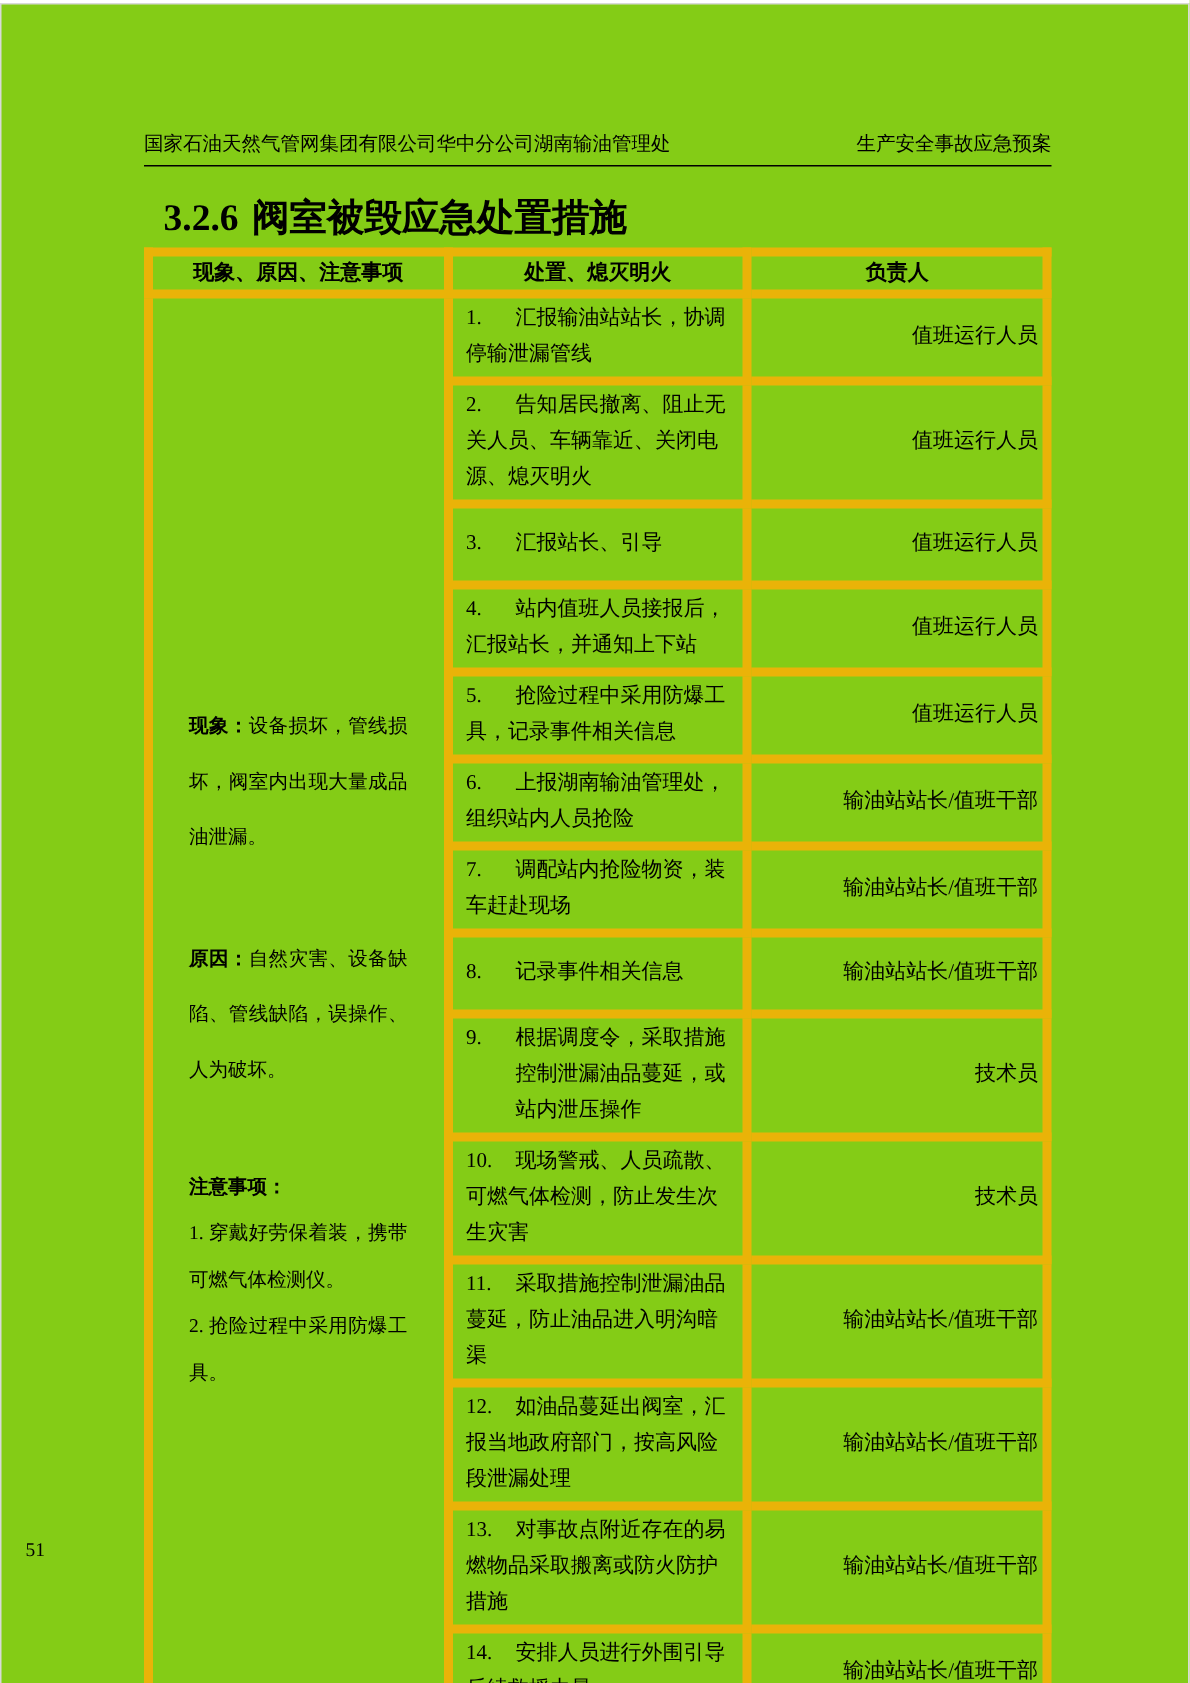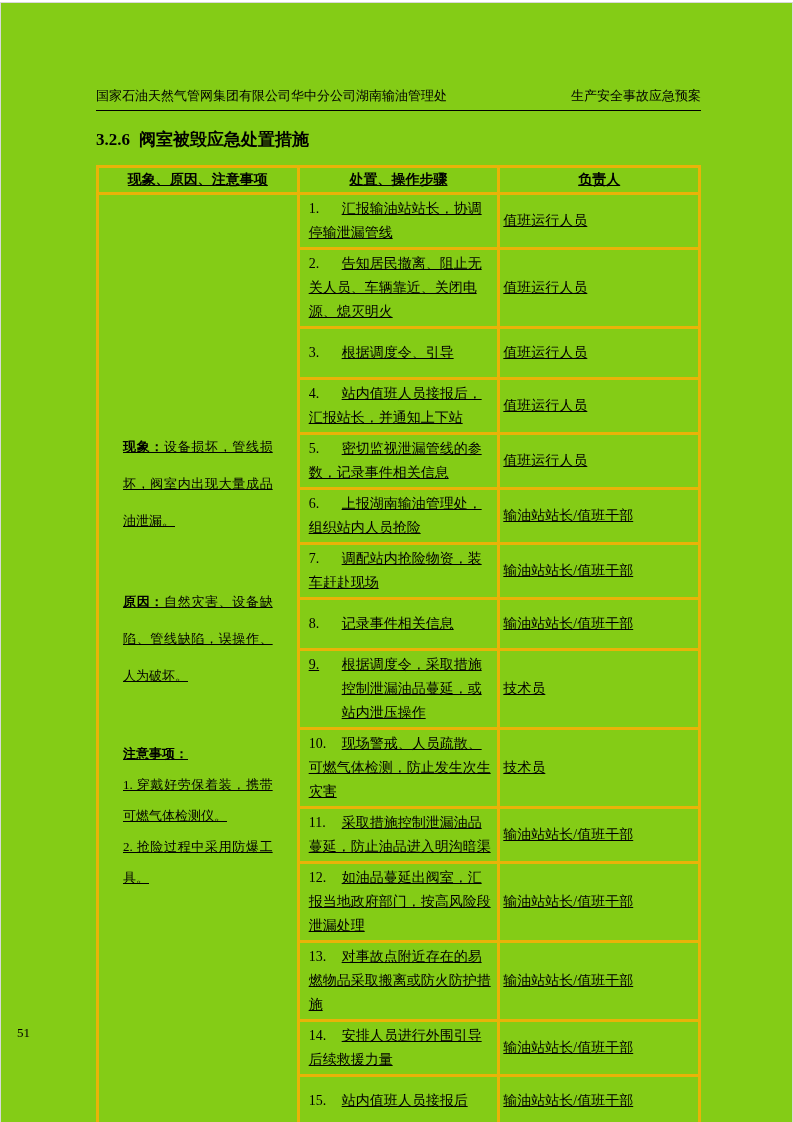--- a/index.html
+++ b/index.html
@@ -22,39 +22,38 @@
     top: 84px;
     display: flex;
     justify-content: space-between;
     align-items: flex-end;
     font-size: 13px;
     border-bottom: 1px solid #000;
     padding-bottom: 5px;
   }
   .section-title {
     position: absolute;
-    left: 95px;
+    left: 108px;
     top: 125px;
-    font-size: 17px;
+    font-size: 25px;
     font-weight: bold;
   }
   .section-title .sec-num { margin-right: 9px; }
   .measures-table {
     position: absolute;
     left: 95px;
     top: 162px;
     width: 605px;
     border-collapse: collapse;
     table-layout: fixed;
     border: 2px solid #000;
   }
   .measures-table th,
   .measures-table td {
-    border: 3px solid #eab308;
-    text-decoration: underline;
+    border: 6px solid #eab308;
   }
   .measures-table thead th {
     height: 27px;
     font-size: 14px;
     font-weight: bold;
     text-align: center;
     vertical-align: middle;
     padding: 2px 4px;
   }
   .left-cell {
@@ -77,21 +76,21 @@
     height: 40px;
     line-height: 24px;
   }
   .step .num { display: inline-block; width: 33px; }
   .step.hang { display: flex; }
   .step.hang .num { flex: 0 0 33px; }
   .step.hang .txt { flex: 1 1 auto; }
   .owner-cell {
     width: 120px;
     font-size: 14px;
-    text-align: left;
+    text-align: right;
     vertical-align: middle;
     padding: 12px 3px;
     height: 40px;
     line-height: 24px;
   }
   .page-number {
     position: absolute;
     left: 16px;
     width: 100%;
     top: 1022px;
@@ -110,21 +109,21 @@
   </div>
 
   <div class="section-title">
     <span class="sec-num">3.2.6</span><span>阀室被毁应急处置措施</span>
   </div>
 
   <table class="measures-table">
     <thead>
       <tr>
         <th>现象、原因、注意事项</th>
-        <th>处置、操作步骤</th>
+        <th>处置、熄灭明火</th>
         <th>负责人</th>
       </tr>
     </thead>
     <tbody id="steps-body">
       <tr>
         <td class="left-cell" rowspan="15">
           <div class="panel-block"><b>现象：</b><span>设备损坏，管线损坏，阀室内出现大量成品油泄漏。</span></div>
           <div class="panel-block"><b>原因：</b><span>自然灾害、设备缺陷、管线缺陷，误操作、人为破坏。</span></div>
           <div class="panel-block notes-block">
             <b class="notes-label">注意事项：</b>
@@ -138,33 +137,33 @@
           <td class="owner-cell">值班运行人员</td>
         </tr>
     <tr>
           <td class="step-cell">
             <div class="step"><span class="num">2.</span><span class="txt">告知居民撤离、阻止无关人员、车辆靠近、关闭电源、熄灭明火</span></div>
           </td>
           <td class="owner-cell">值班运行人员</td>
         </tr>
         <tr>
           <td class="step-cell">
-            <div class="step"><span class="num">3.</span><span class="txt">根据调度令、引导</span></div>
+            <div class="step"><span class="num">3.</span><span class="txt">汇报站长、引导</span></div>
           </td>
           <td class="owner-cell">值班运行人员</td>
         </tr>
         <tr>
           <td class="step-cell">
             <div class="step"><span class="num">4.</span><span class="txt">站内值班人员接报后，汇报站长，并通知上下站</span></div>
           </td>
           <td class="owner-cell">值班运行人员</td>
         </tr>
         <tr>
           <td class="step-cell">
-            <div class="step"><span class="num">5.</span><span class="txt">密切监视泄漏管线的参数，记录事件相关信息</span></div>
+            <div class="step"><span class="num">5.</span><span class="txt">抢险过程中采用防爆工具，记录事件相关信息</span></div>
           </td>
           <td class="owner-cell">值班运行人员</td>
         </tr>
         <tr>
           <td class="step-cell">
             <div class="step"><span class="num">6.</span><span class="txt">上报湖南输油管理处，组织站内人员抢险</span></div>
           </td>
           <td class="owner-cell">输油站站长/值班干部</td>
         </tr>
         <tr>

